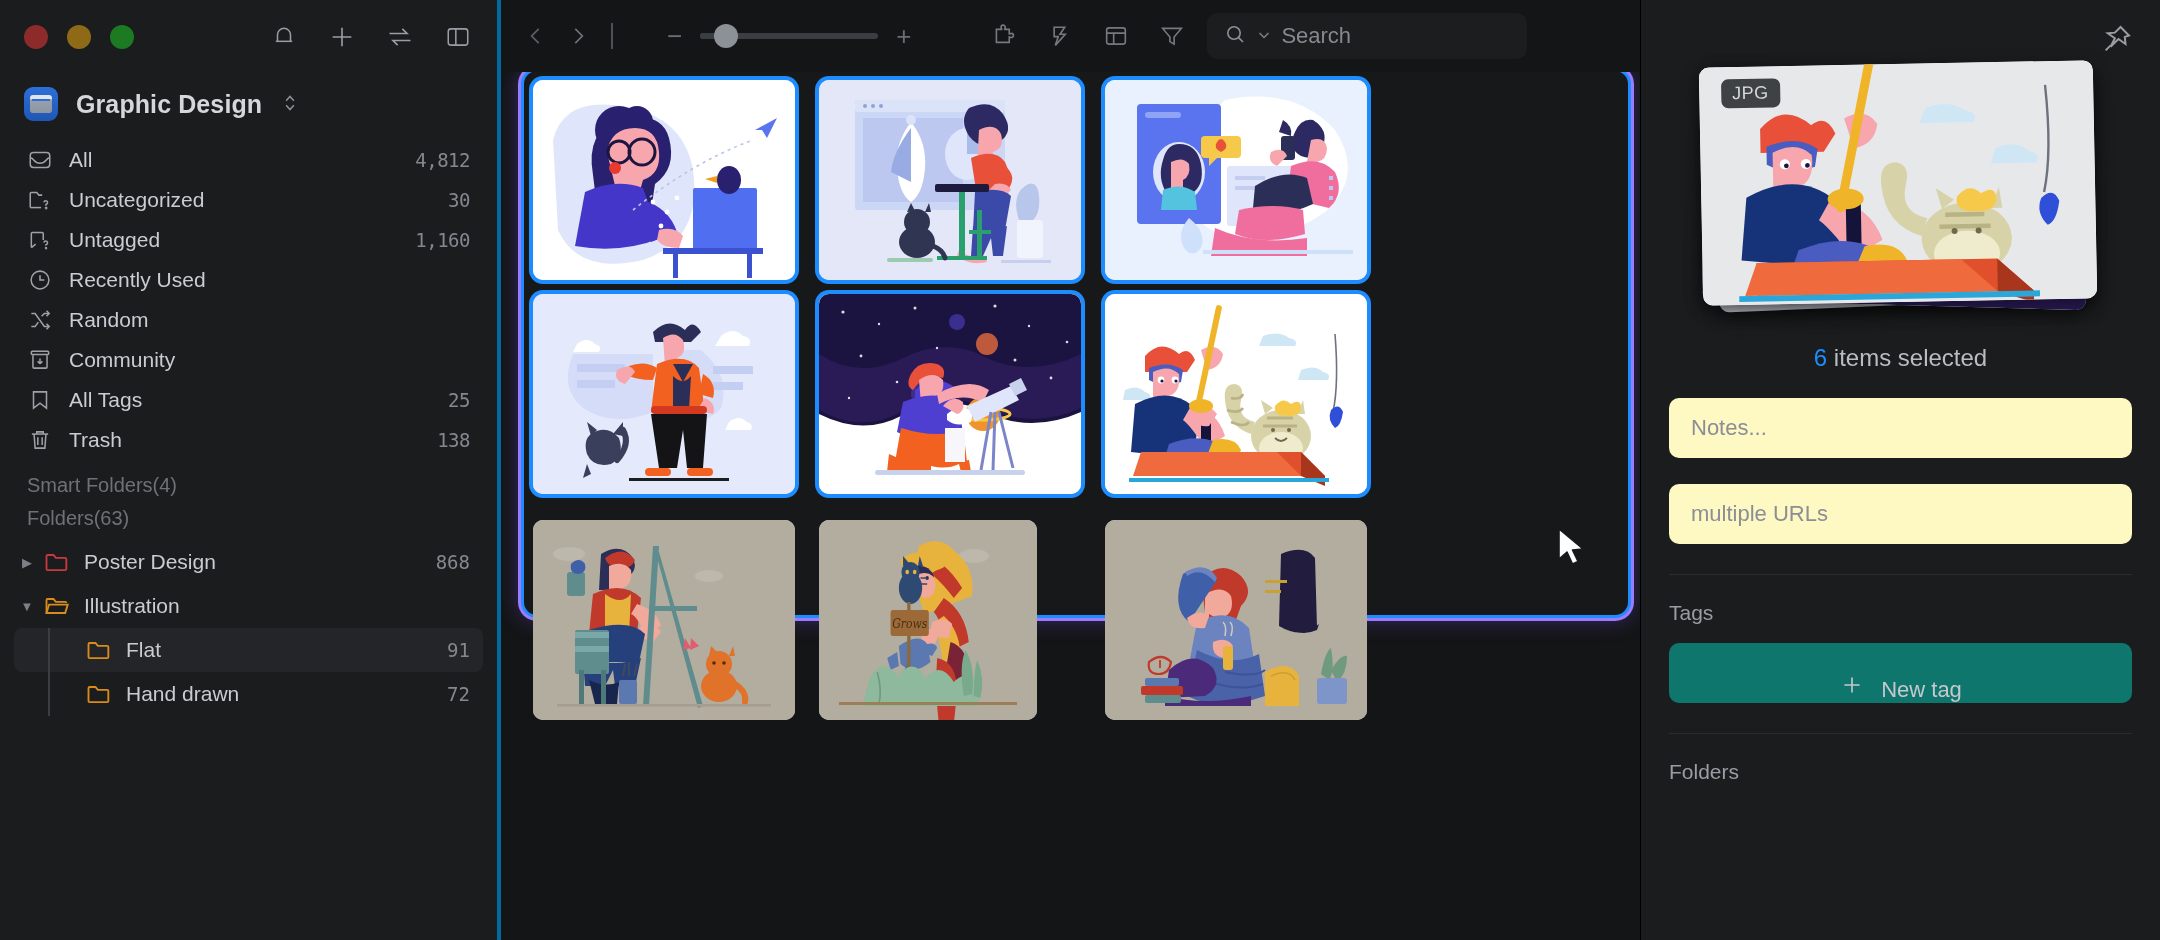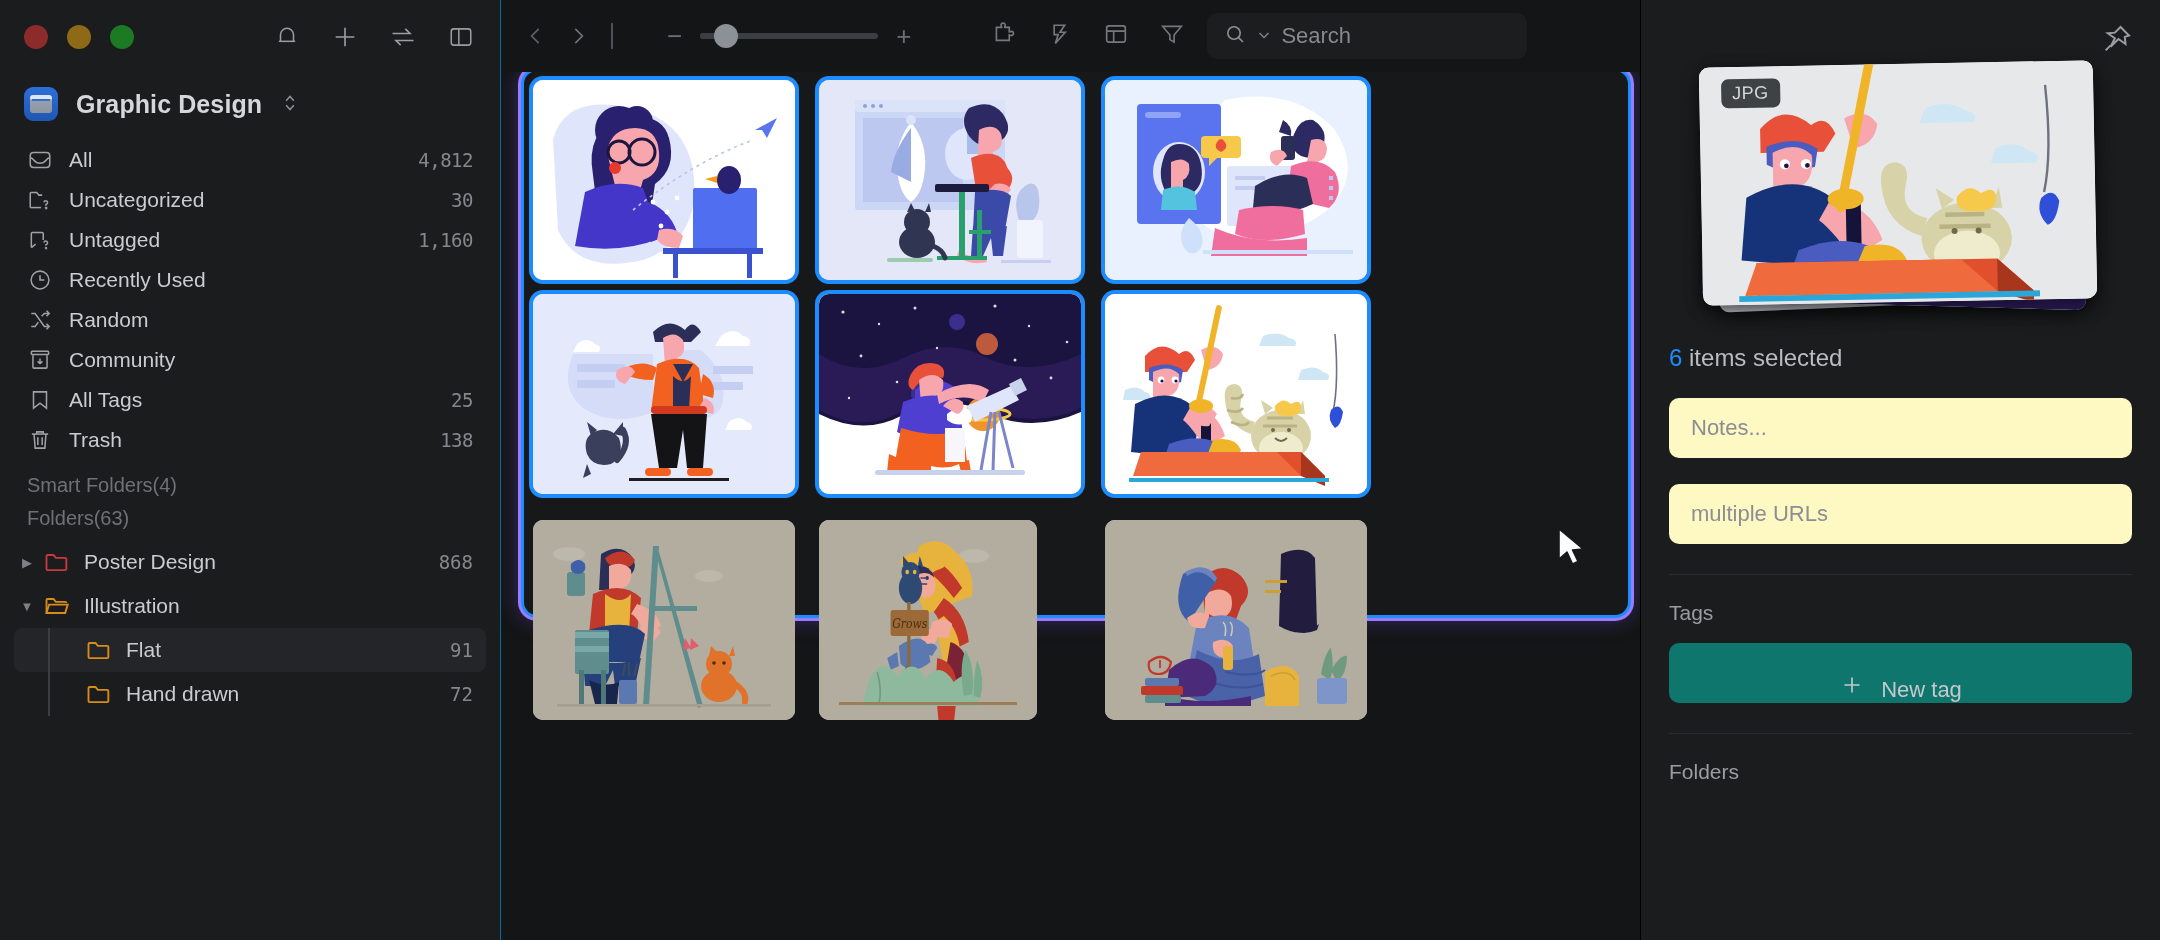--- a/index.html
+++ b/index.html
@@ -8,21 +8,21 @@
     background:#141516;
     font-family:"Liberation Sans", sans-serif;
     -webkit-font-smoothing:antialiased;
   }
   #app{ position:relative; width:2160px; height:940px; background:#0f1011; display:flex; }
 
   
   .sidebar{
     width:501px; height:940px; background:#1b1c1e;
     position:relative; flex:0 0 501px;
-    border-right:1px solid #0369a1;
+    border-right:4px solid #0369a1;
   }
   .titlebar{ height:74px; display:flex; align-items:center; padding:0 24px; }
   .traffic{ display:flex; gap:19px; align-items:center; }
   .dot{ width:24px; height:24px; border-radius:50%; }
   .dot.red{ background:#8d2b2b; }
   .dot.yellow{ background:#8f6a16; }
   .dot.green{ background:#1c7a22; }
   .tb-icons{ margin-left:auto; display:flex; gap:28px; align-items:center; }
   .tb-icons .ico{ width:30px; height:30px; display:flex; align-items:center; justify-content:center; cursor:pointer; }
   .ico svg{ display:block; }
@@ -64,21 +64,21 @@
   .center{ flex:1 1 auto; position:relative; background:#141516; min-width:0; }
   .toolbar{ height:72px; display:flex; align-items:center; background:#141516; position:relative; }
   .tgroup{ display:flex; align-items:center; }
   .tbtn{ width:42px; height:42px; display:flex; align-items:center; justify-content:center; cursor:pointer; color:#5d6167; }
   .divider-v{ width:2px; height:26px; background:#4c5057; margin:0 12px; }
   .slider-wrap{ display:flex; align-items:center; gap:18px; }
   .slider{ position:relative; width:178px; height:6px; background:#3a3d42; border-radius:3px; }
   .slider .fill{ position:absolute; left:0; top:0; height:6px; width:10px; background:#3a3d42; border-radius:3px;}
   .slider .thumb{ position:absolute; top:-9px; left:14px; width:24px; height:24px; border-radius:50%; background:#8c9097; }
   .slider-minus,.slider-plus{ color:#6a6e74; font-size:26px; line-height:1; user-select:none; cursor:pointer;}
-  .rgroup{ display:flex; align-items:flex-start; gap:14px; }
+  .rgroup{ display:flex; align-items:center; gap:14px; }
   .search{
     width:320px; height:46px; border-radius:10px; background:#1c1d1f;
     display:flex; align-items:center; padding:0 16px; gap:9px; cursor:text;
   }
   .search .ph{ color:#86898f; font-size:22px; }
   .search .caret{ color:#6e7277; font-size:13px; }
 
   
   .grid-area{ position:absolute; left:0; right:0; top:72px; bottom:0; overflow:hidden; }
   .sel-box{
@@ -103,21 +103,21 @@
   .preview-stack{ position:relative; width:400px; height:250px; margin:64px auto 0 auto; }
   .pv{ position:absolute; border-radius:10px; overflow:hidden; background:#fff; box-shadow:0 6px 18px rgba(0,0,0,.45);}
   .pv.back2{ left:14px; top:16px; width:372px; height:225px; transform:rotate(-2.4deg); background:#c9cdd6; }
   .pv.back1{ left:4px; top:8px; width:384px; height:233px; transform:rotate(1.6deg); background:#d3d7de; }
   .pv.front{ left:0px; top:0px; width:394px; height:238px; transform:rotate(-1.1deg);}
   .badge{
     position:absolute; left:22px; top:12px; z-index:5;
     background:rgba(40,42,46,.88); color:#d6d8dc; font-size:18px;
     padding:4px 11px; border-radius:7px; letter-spacing:.5px;
   }
-  .sel-count{ text-align:left; margin-top:30px; font-size:24px; color:#b9bcc1; }
+  .sel-count{ text-align:center; margin-top:30px; font-size:24px; color:#b9bcc1; }
   .sel-count b{ color:#1d8cff; font-weight:400;}
   .field{
     margin-top:26px; background:#fef9c3; border-radius:10px;
     min-height:60px; display:flex; align-items:center; padding:0 22px;
     color:#8b8e94; font-size:22px; cursor:text;
   }
   .hr{ height:1px; background:#2a2c2f; margin:30px 0 0 0; }
   .sec-title{ color:#9a9da3; font-size:21px; margin-top:26px; }
   .newtag{
     margin-top:18px; height:60px; background:#0f766e; border-radius:10px;

